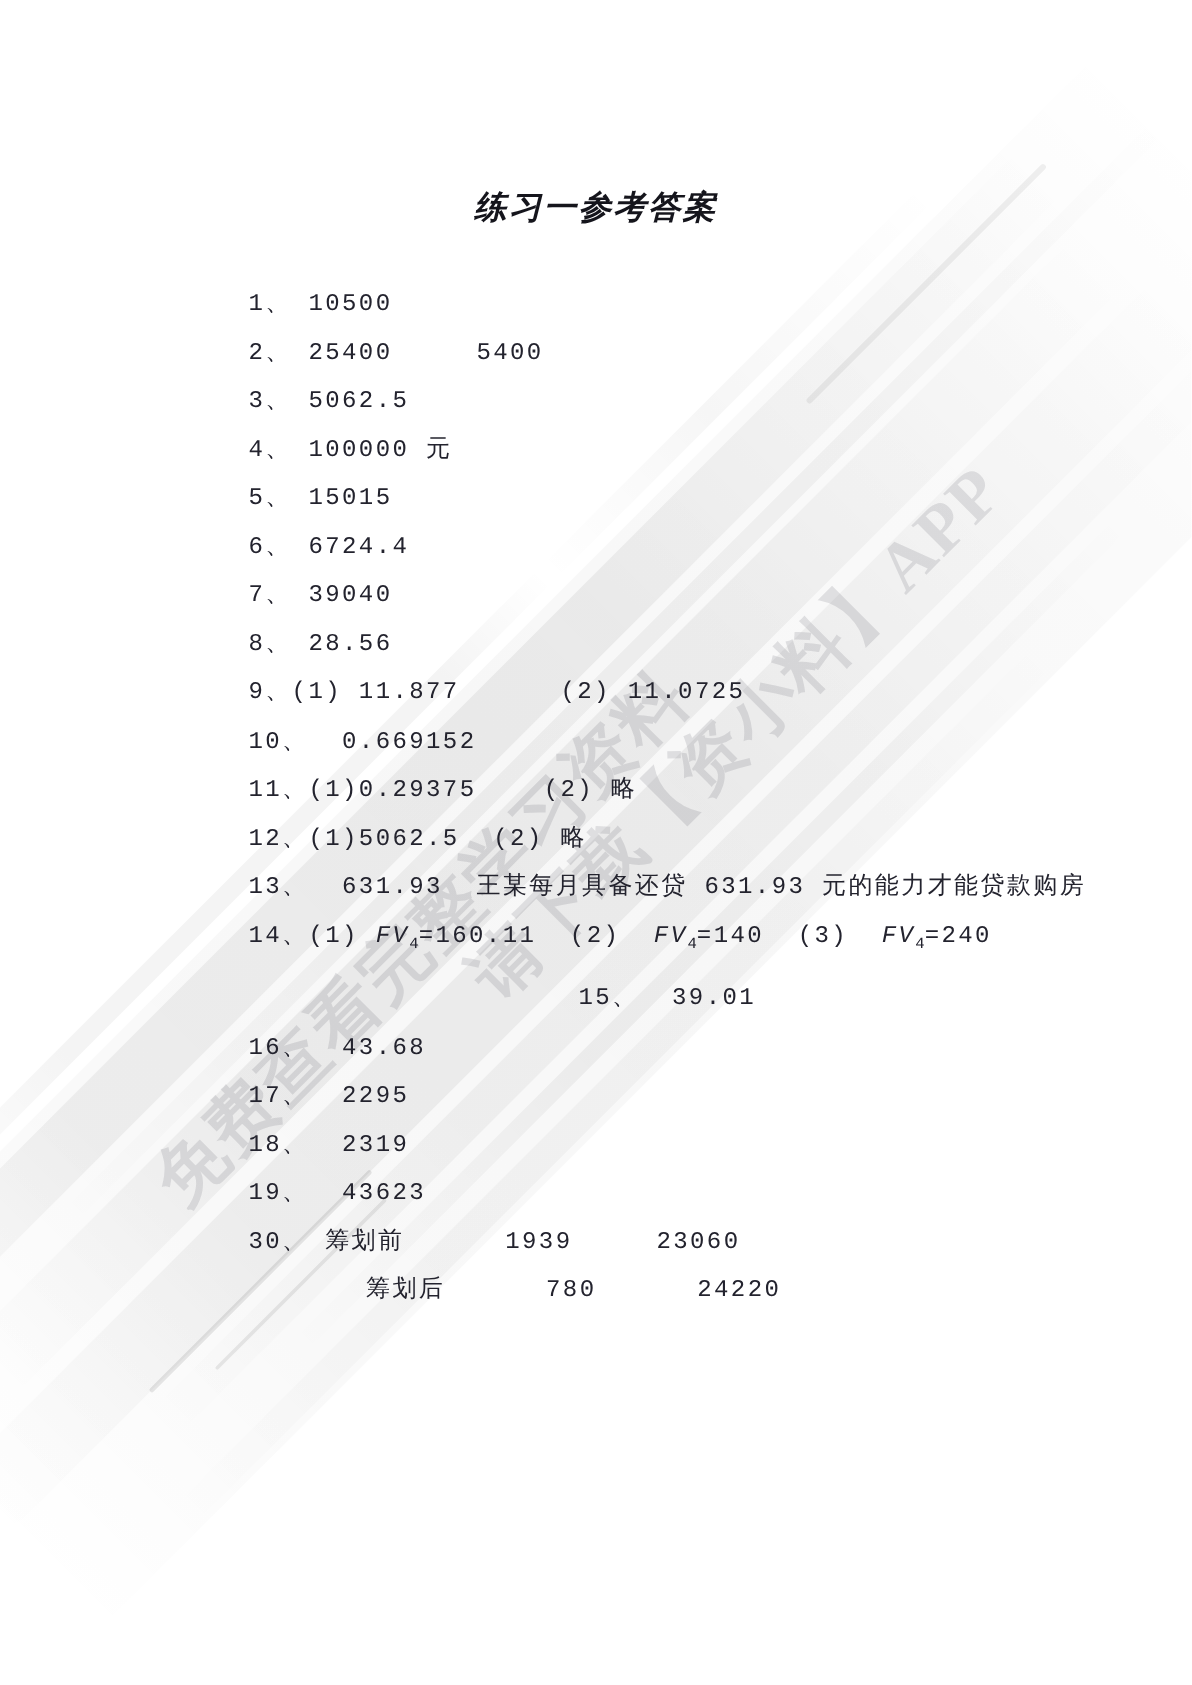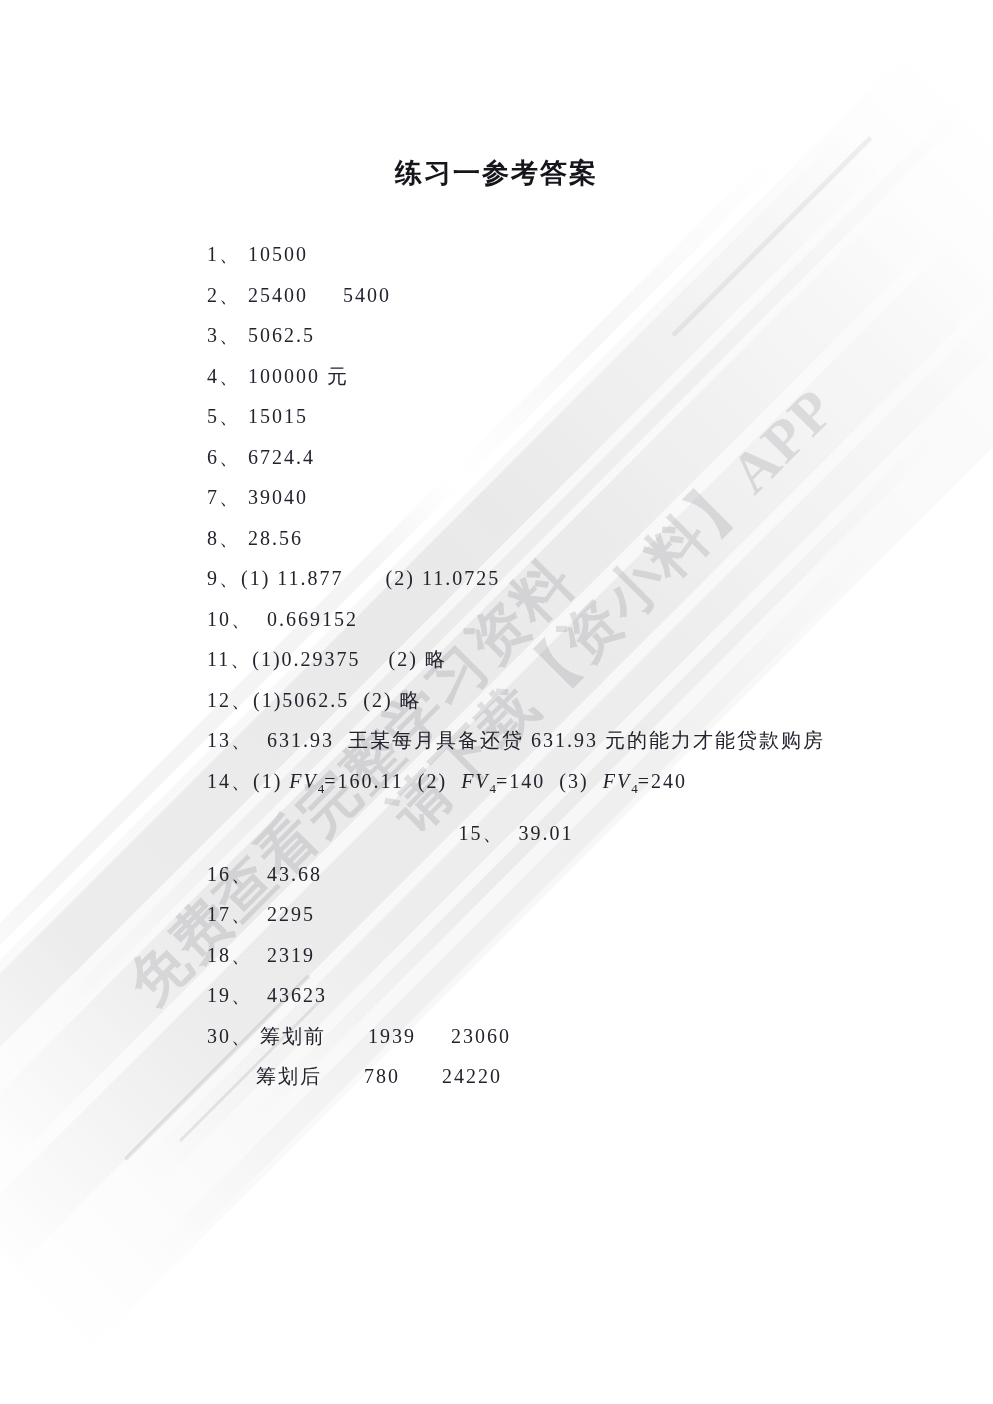--- a/index.html
+++ b/index.html
@@ -59,29 +59,30 @@
   .title {
     position:absolute; z-index:2;
     left:0; top:155px; width:100%;
     margin:0;
     text-align:center;
     font-family:"Liberation Sans","DejaVu Sans",sans-serif;
     font-size:27px;
     font-weight:bold;
     letter-spacing:2px;
     color:#15151c;
+    font-style:italic;
   }
   .answers {
     position:absolute; z-index:2;
     left:207px; top:234px;
     font-size:20px;
     letter-spacing:2px;
     color:#23232e;
   }
-  .row { height:40.5px; line-height:40.5px; white-space:pre; }
+  .row { height:40.5px; line-height:40.5px; white-space:pre;font-family:Liberation Mono, monospace; }
   .row.gap-before { margin-top:12px;text-align:center; }
   .seg i { font-style:italic; }
   .seg sub { font-size:13px; letter-spacing:0; }
 </style>
 </head>
 <body>
 
 <div class="page">
 
   <div class="wm-band">

